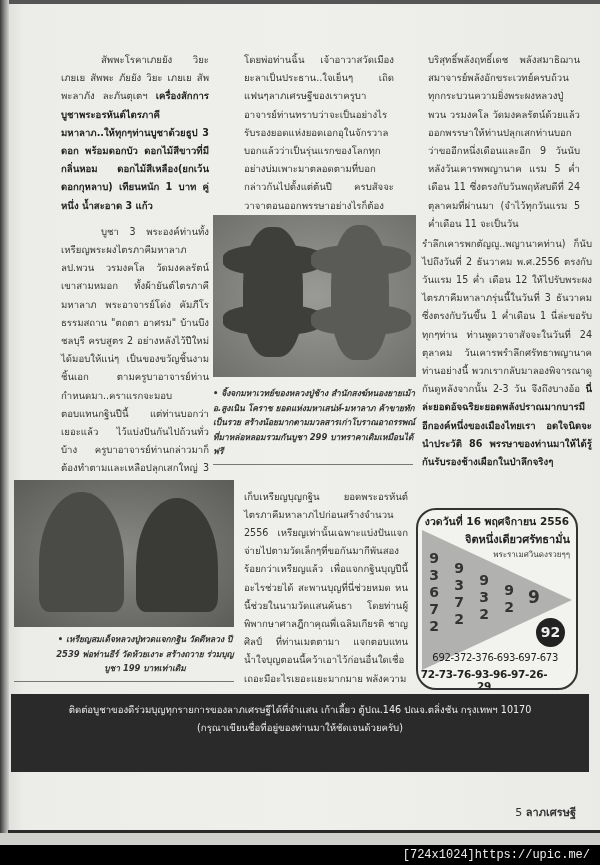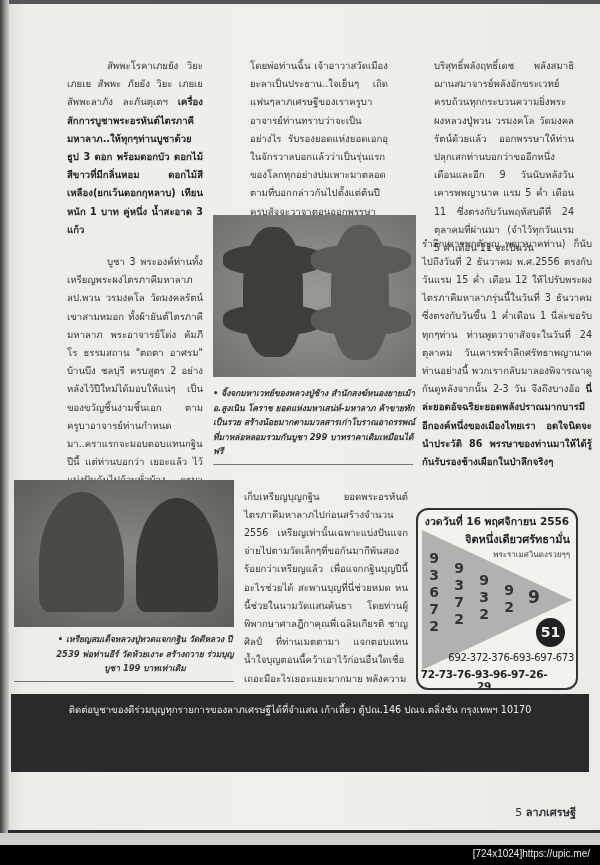--- a/index.html
+++ b/index.html
@@ -6,65 +6,65 @@
   body { width:600px; height:865px; background:#000; position:relative; overflow:hidden;
          font-family:"DejaVu Sans", sans-serif; }
   .page { position:absolute; left:0; top:0; width:600px; height:845px;
           background:linear-gradient(90deg,#d9d9d6 0%,#ecece9 4%,#efefec 50%,#eaeae7 100%); }
   .left-binding { position:absolute; left:0; top:0; width:9px; height:845px;
           background:linear-gradient(90deg,#3a3a3a,#9a9a98 60%,#cfcfcc); }
   .top-edge { position:absolute; left:0; top:0; width:600px; height:4px; background:#555; }
   .bottom-edge { position:absolute; left:8px; top:830px; width:592px; height:3px; background:#2a2a2a; }
   .below-edge { position:absolute; left:0; top:833px; width:600px; height:12px; background:#cfcfcc; }
   .col { position:absolute; font-size:9.6px; line-height:18.2px; color:#333; text-align:justify; }
-  .col p { margin:14px; }
+  .col p { margin:8px; }
   .bold { font-weight:bold; color:#222; }
   .indent { text-indent:40px; }
   .col1 { left:53px; top:43px; width:164px; }
   .col2 { left:236px; top:43px; width:166px; }
   .col3 { left:420px; top:43px; width:168px; }
   .photo { position:absolute; background:#7a7a78; overflow:hidden; }
   .gecko-photo { left:213px; top:215px; width:203px; height:162px;
      background:radial-gradient(ellipse at 50% 50%,#9a9a97,#6f6f6c); }
   .medal-photo { left:14px; top:480px; width:220px; height:147px;
      background:radial-gradient(ellipse at 50% 50%,#888884,#5c5c59); }
   .caption { position:absolute; font-size:8.4px; line-height:14.5px; font-style:italic;
              font-weight:bold; color:#333; }
   .cap-gecko { left:213px; top:386px; width:210px; }
   .cap-medal { left:50px; top:632px; width:190px;text-align:center; }
   .rule { position:absolute; height:1px; background:#777; }
   .col3b { position:absolute; left:422px; top:225px; width:170px; font-size:9.6px;
            line-height:18.2px; color:#333; text-align:justify; }
   .col2b { position:absolute; left:244px; top:478px; width:164px; font-size:9.6px;
            line-height:18.2px; color:#333; text-align:justify; }
   .lotto { position:absolute; left:416px; top:508px; width:158px; height:178px;
-           border:2px solid #333; border-radius:12px; background:#f2f2ef; overflow:hidden; }
+           border:2px solid #333; border-radius:20px; background:#f2f2ef; overflow:hidden; }
   .lotto-head { position:absolute; left:0; top:3px; width:158px; text-align:center;
            font-weight:bold; font-size:10.5px; color:#222; }
   .lotto-sub { position:absolute; right:6px; top:20px; font-weight:bold; font-size:11px; color:#222;text-align:center; }
   .lotto-sub2 { position:absolute; right:6px; top:38px; font-size:8px; color:#333; }
   .tri { position:absolute; left:4px; top:20px; width:0; height:0;
          border-top:70px solid transparent; border-bottom:70px solid transparent;
          border-left:150px solid #a6a6a3; opacity:0.85; }
   .digits { position:absolute; font-weight:bold; font-size:14px; line-height:17px; color:#333;
             text-align:center; width:16px; }
   .lotto-ball { position:absolute; left:128px; top:131px; width:29px; height:29px; border-radius:50%;
             background:#222; color:#f0f0f0; font-weight:bold; font-size:14px; text-align:center;
             line-height:29px; }
   .lotto-line1 { position:absolute; left:0; width:158px; text-align:right; top:152px;
-            font-size:10px; color:#222; padding-right:2px; box-sizing:border-box; letter-spacing:-0.3px; }
+            font-size:10px; color:#222; padding-right:18px; box-sizing:border-box; letter-spacing:-0.3px; }
   .lotto-line2 { position:absolute; left:0; width:132px; text-align:center; top:166px;
             font-size:10.5px; color:#222; letter-spacing:-0.3px; font-weight:bold; }
   .footer-box { position:absolute; left:11px; top:694px; width:578px; height:78px;
             background:#2a2a2a; color:#eee; font-size:9.6px; text-align:center; line-height:18px;
             padding-top:7px; box-sizing:border-box; }
   .page-num { position:absolute; right:24px; top:803px; font-size:11px; color:#333; }
   .page-num b { font-weight:bold; }
-  .watermark { position:absolute; right:10px; top:848px; font-family:Liberation Sans, sans-serif;
-            font-size:10px; color:#eee; }
+  .watermark { position:absolute; right:10px; top:848px; font-family:Liberation Mono, monospace;
+            font-size:12px; color:#eee; }
   .gecko { position:absolute; border-radius:45% 45% 40% 40%; background:#3e3e3b; }
   .gecko.light { background:#5a5a56; }
   .medal { position:absolute; border-radius:50% 50% 12% 12% / 60% 60% 12% 12%; background:#3a3a37; }
 </style>
 </head>
 <body>
 
 <div class="page">
   <div class="top-edge"></div>
   <div class="left-binding"></div>
@@ -138,27 +138,28 @@
         <div>2</div>
     </div>
     <div class="digits" style="left:83px;top:72px;">
       <div>9</div>
         <div>2</div>
     </div>
     <div class="digits" style="left:108px;top:79px;font-size:17px;">
       <div>9</div>
     </div>
 
-    <div class="lotto-ball" style="left:118px;top:108px;">51</div>
+    <div class="lotto-ball" style="left:118px;top:108px;">92</div>
     <div class="lotto-line1" style="top:142px;">692-372-376-693-697-673</div>
     <div class="lotto-line2" style="top:158px;">72-73-76-93-96-97-26-29</div>
   </div>
 
   <div class="footer-box">
     <div>ติดต่อบูชาของดีร่วมบุญทุกรายการของลาภเศรษฐีได้ที่จำแสน เก้าเลี้ยว ตู้ปณ.146 ปณจ.ตลิ่งชัน กรุงเทพฯ 10170</div>
+    <div>(กรุณาเขียนชื่อที่อยู่ของท่านมาให้ชัดเจนด้วยครับ)</div>
   </div>
 
   <div class="page-num">
     <span>5</span>
     <b>ลาภเศรษฐี</b>
   </div>
 
   <div class="bottom-edge"></div>
   <div class="below-edge"></div>
 </div>

